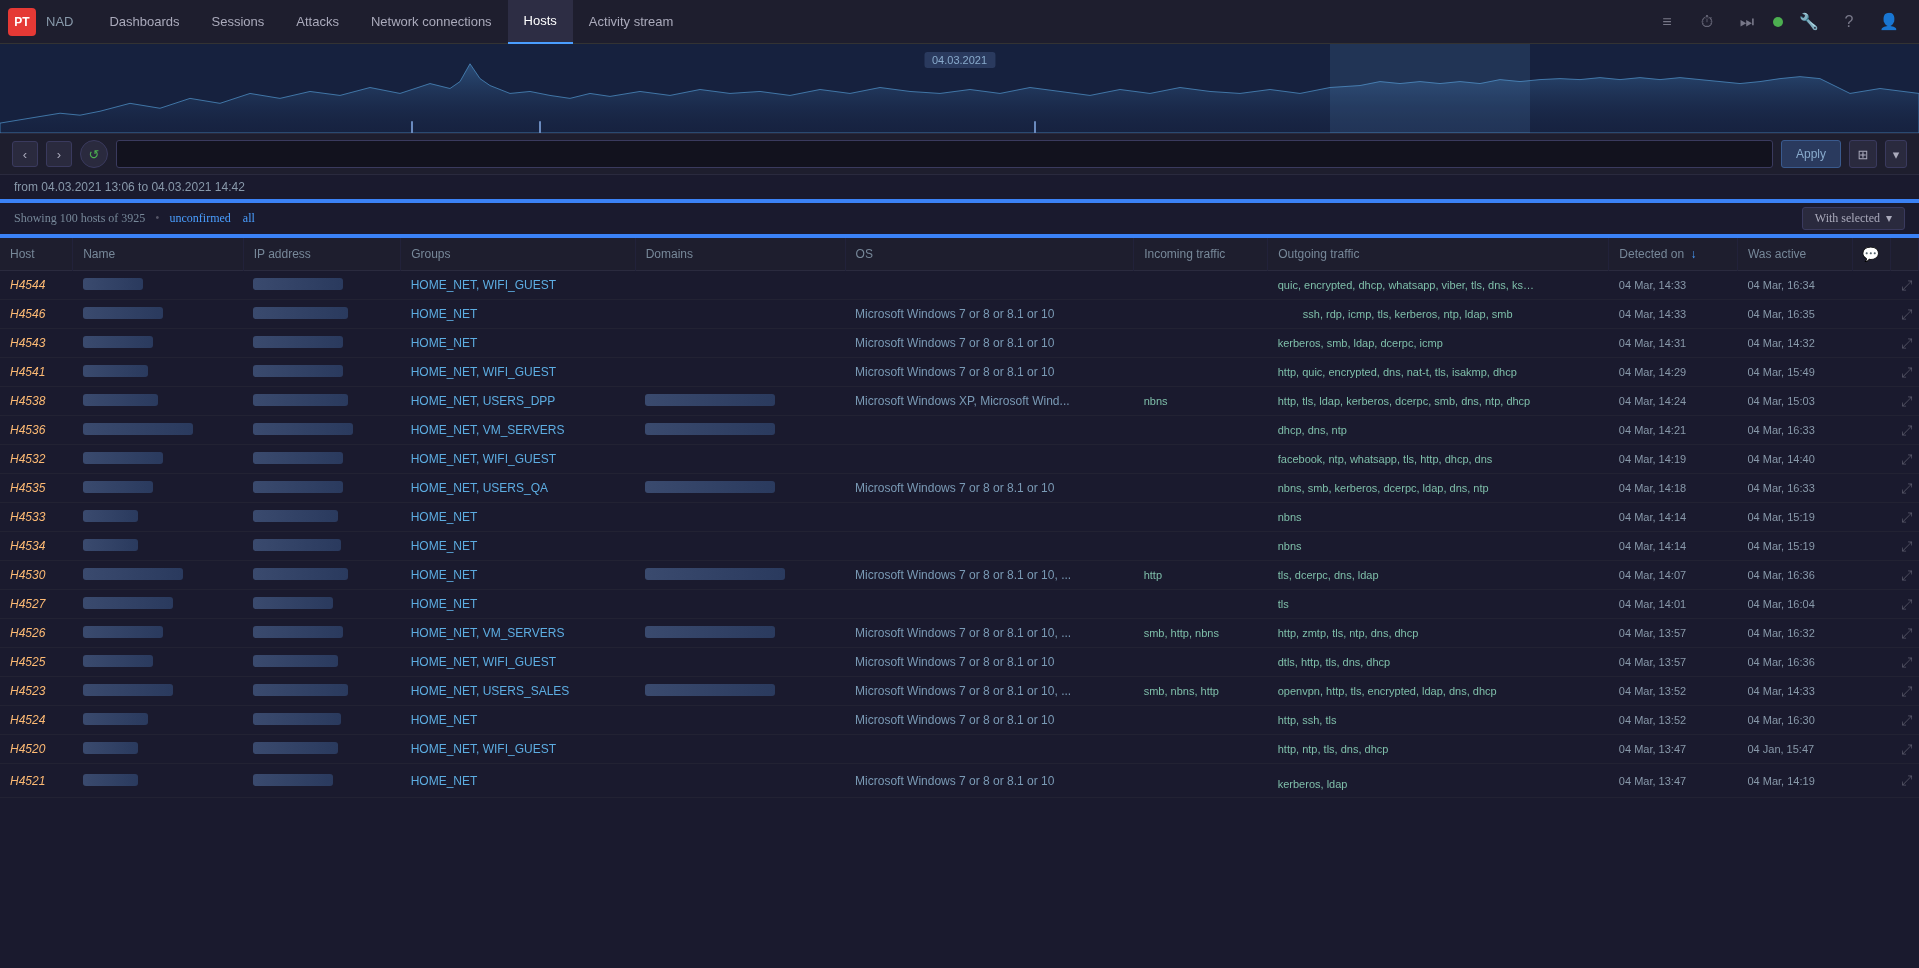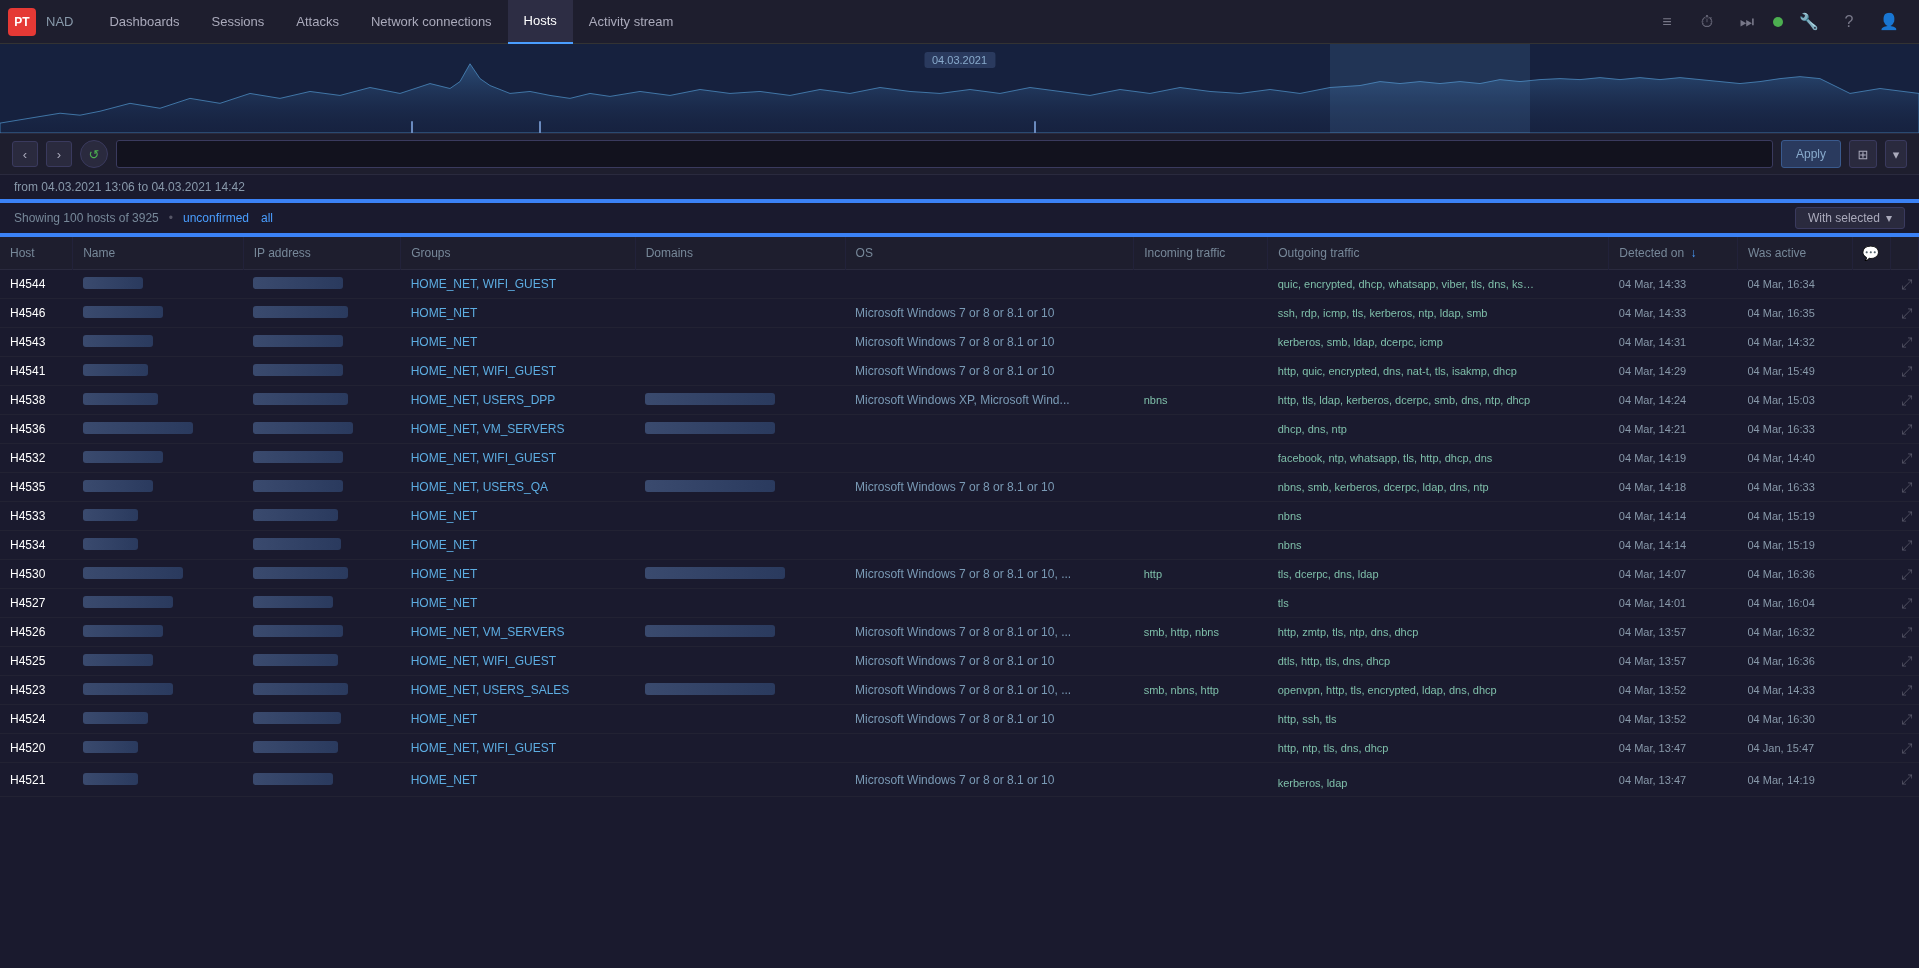--- a/index.html
+++ b/index.html
@@ -96,21 +96,21 @@
     }
     th {
       padding: 8px 10px; text-align: left; color: #778899; font-weight: 500;
       font-size: 12px; white-space: nowrap; border-right: 1px solid #22223a; cursor: pointer;
     }
     th .sort-indicator { color: #4a9eff; margin-left: 3px; }
     td {
       padding: 7px 10px; font-size: 12px; color: #aabbcc; border-bottom: 1px solid #222233;
       white-space: nowrap; overflow: hidden; max-width: 200px; text-overflow: ellipsis;
     }
-    .host-id { color: #ffffff; cursor: pointer; font-weight: 500; }
+    .host-id { color: #fdba74; cursor: pointer; font-weight: 500; font-style: italic; }
     .group-link { color: #5dade2; cursor: pointer; }
     .os-text { color: #7a9ab5; max-width: 220px; overflow: hidden; text-overflow: ellipsis; display: block; }
     .traffic-text { color: #7fbfaa; font-size: 11px; max-width: 250px; overflow: hidden; text-overflow: ellipsis; display: block; }
     .date-text { color: #8899aa; font-size: 11px; white-space: nowrap; }
     .blurred { color: transparent; text-shadow: 0 0 6px #5577aa; user-select: none; background: linear-gradient(90deg,#3a4a6e,#2a3a5e); border-radius: 3px; display: inline-block; }
     .expand-icon { color: #556; cursor: pointer; font-size: 14px; }
     .comment-icon { color: #445; font-size: 14px; }
     td.expand-col { width: 28px; text-align: right; padding: 4px 6px; }
   </style>
 </head>
@@ -162,21 +162,21 @@
   <div style="width:28px;height:28px;background:#2a2a3e;border:1px solid #3a3a5e;border-radius:50%;display:flex;align-items:center;justify-content:center;cursor:pointer;color:#4caf50;">↺</div>
   <input class="filter-input" type="text" placeholder="" style="">
   <button class="apply-btn">Apply</button>
   <div class="filter-icon-btn">⊞</div>
   <div class="caret-btn">▾</div>
 </div>
 
 <div class="status-bar">
   <span class="filter-bar-date">from 04.03.2021 13:06 to 04.03.2021 14:42</span>
 </div>
-<div class="status-bar" style="padding:4px 14px;">
+<div class="status-bar" style="padding:4px 14px;font-family:Liberation Serif, serif;">
   <span class="status-text">Showing 100 hosts of 3925</span>
   <span style="color:#556;margin:0 4px;">•</span>
   <span class="link-text">unconfirmed</span>
   <span class="link-text" style="margin-left:6px;">all</span>
   <div class="with-selected-btn">
     <span>With selected</span>
     <span>▾</span>
   </div>
 </div>
 
@@ -252,21 +252,21 @@
     </td>
     <td>
       
     </td>
     <td style="max-width:220px;">
       <span class="os-text">Microsoft Windows 7 or 8 or 8.1 or 10</span>
     </td>
     <td>
       <span class="traffic-text"></span>
     </td>
-    <td style="max-width:260px;">
+    <td style="max-width:260px;text-align:center;">
       <span class="traffic-text" style="max-width:260px;">ssh, rdp, icmp, tls, kerberos, ntp, ldap, smb</span>
     </td>
     <td>
       <span class="date-text">04 Mar, 14:33</span>
     </td>
     <td>
       <span class="date-text">04 Mar, 16:35</span>
     </td>
     <td></td>
     <td class="expand-col">

